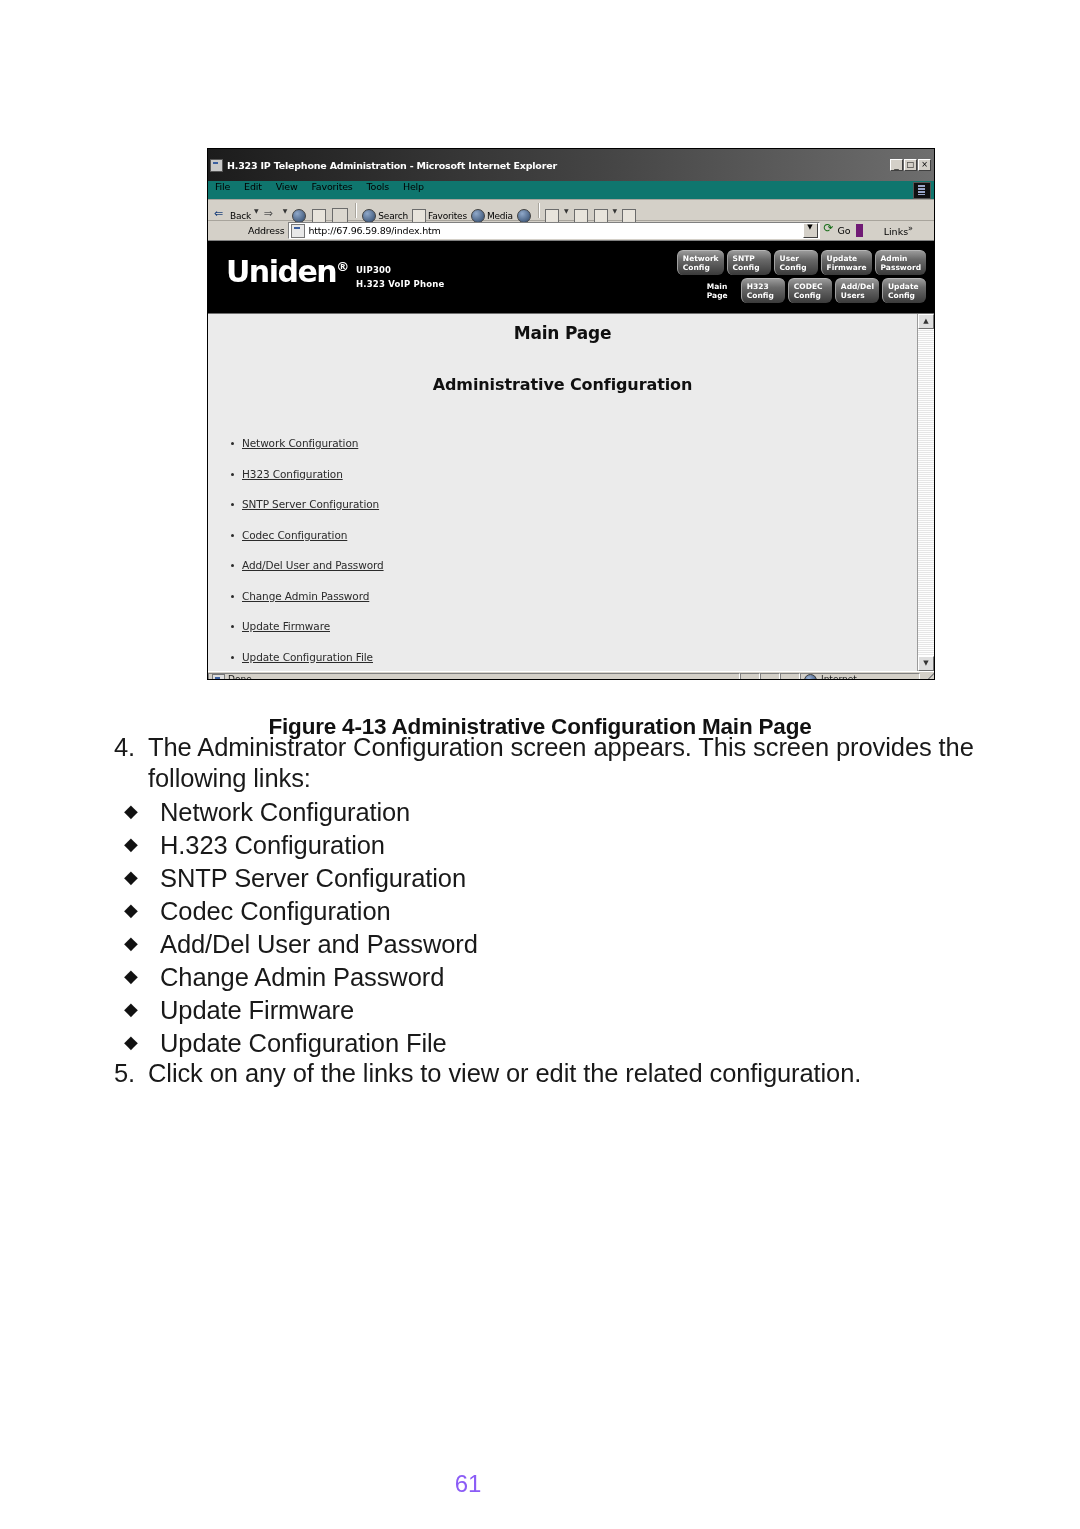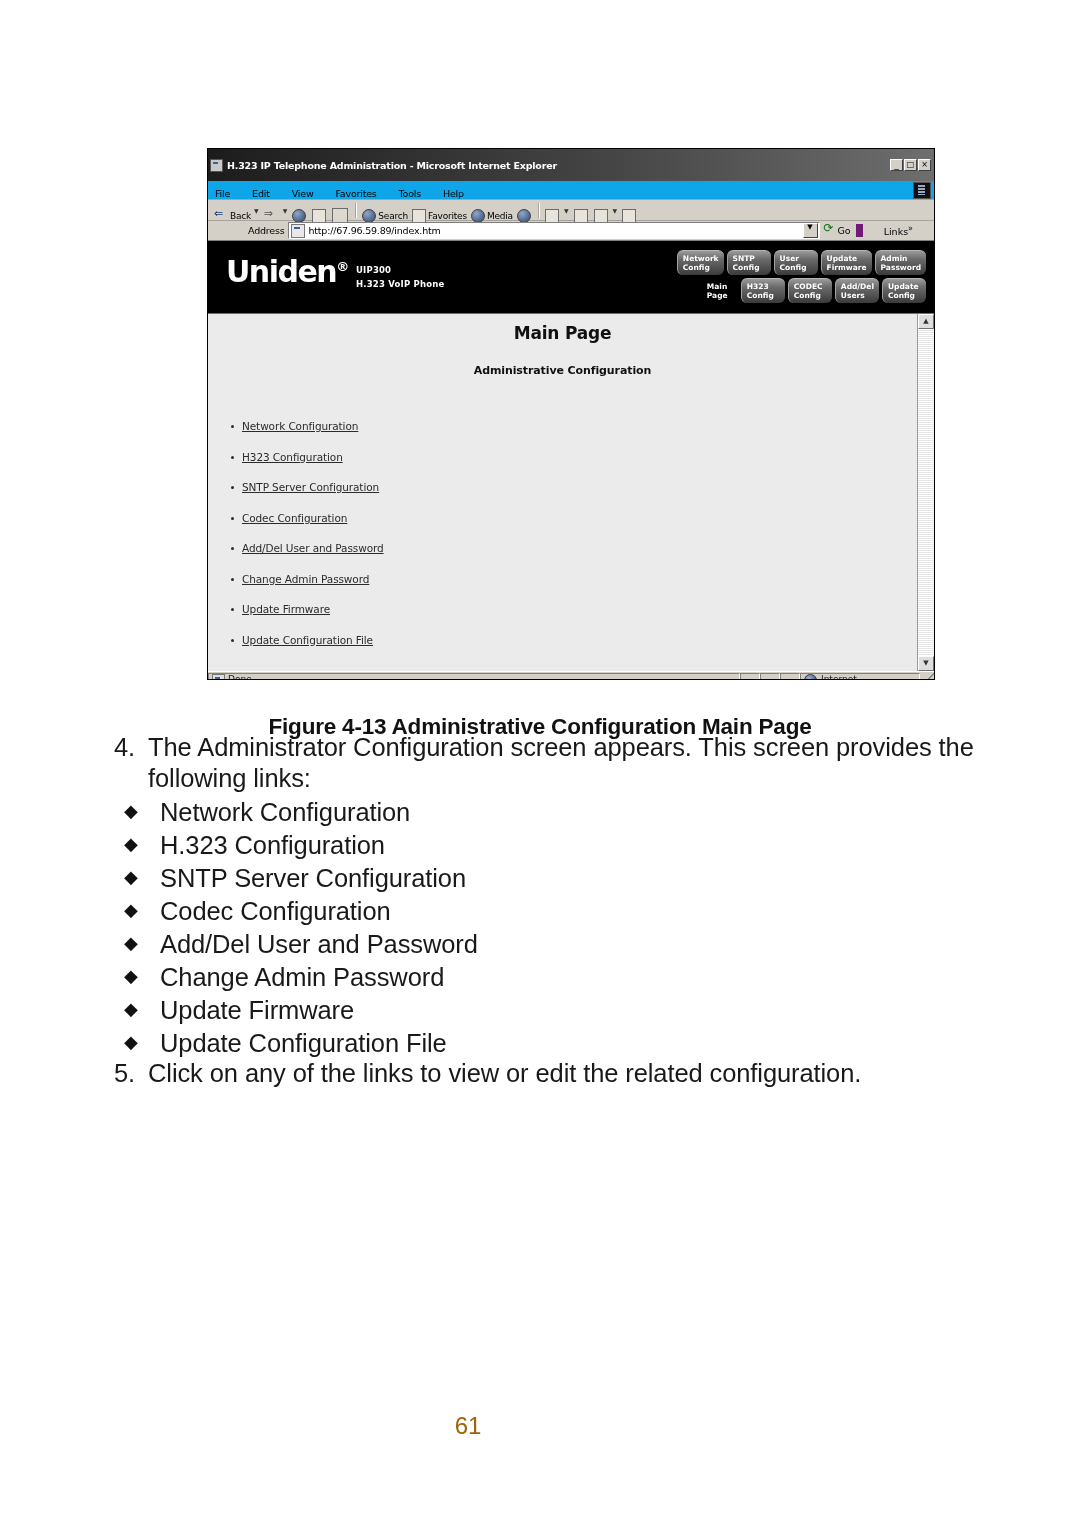--- a/index.html
+++ b/index.html
@@ -103,26 +103,25 @@
     line-height: 10px;
     left: 0; right: 0;
     text-align: center;
     font-family: "DejaVu Sans", sans-serif;
   }
   .win-btn.min span { bottom: 0px; font-size: 9px; }
 
   
   .menubar {
     height: 18px;
-    background: #0ea5e9;
-    display: flex;
-    align-items: flex-end;
+    background: #0f766e;
+    display: flex;
+    align-items: flex-start;
     border-bottom: 1px solid #a8a49c;
     position: relative;
-    gap: 8px;
   }
   .menu-item {
     font-size: 9.5px;
     color: #000;
     padding: 0 7px;
     white-space: nowrap;
     letter-spacing: -0.2px;
   }
   .menu-logo {
     position: absolute;
@@ -388,24 +387,24 @@
   .page-title {
     text-align: center;
     font-size: 17px;
     font-weight: bold;
     color: #101010;
     letter-spacing: -0.2px;
     margin: 0;
   }
   .page-subtitle {
     text-align: center;
-    font-size: 11px;
+    font-size: 16px;
     font-weight: bold;
     color: #101010;
-    margin-top: 21px;
+    margin-top: 32px;
     letter-spacing: -0.1px;
   }
   .link-list {
     margin: 43px 0 0 0;
     padding: 0 0 0 34px;
     list-style: none;
   }
   .link-list li {
     position: relative;
     margin-bottom: 18.5px;
@@ -577,25 +576,25 @@
     top: 1058px;
     width: 880px;
     font-size: 25.5px;
     line-height: 31px;
     color: #191919;
     letter-spacing: -0.1px;
   }
   .page-number {
     position: absolute;
     left: 0;
-    top: 1412px;
+    top: 1470px;
     width: 936px;
     text-align: center;
     font-size: 24px;
-    color: #a16207;
+    color: #8b5cf6;
   }
 </style>
 </head>
 <body>
 
 <div class="doc">
 
 
   <div class="browser-window">
 

